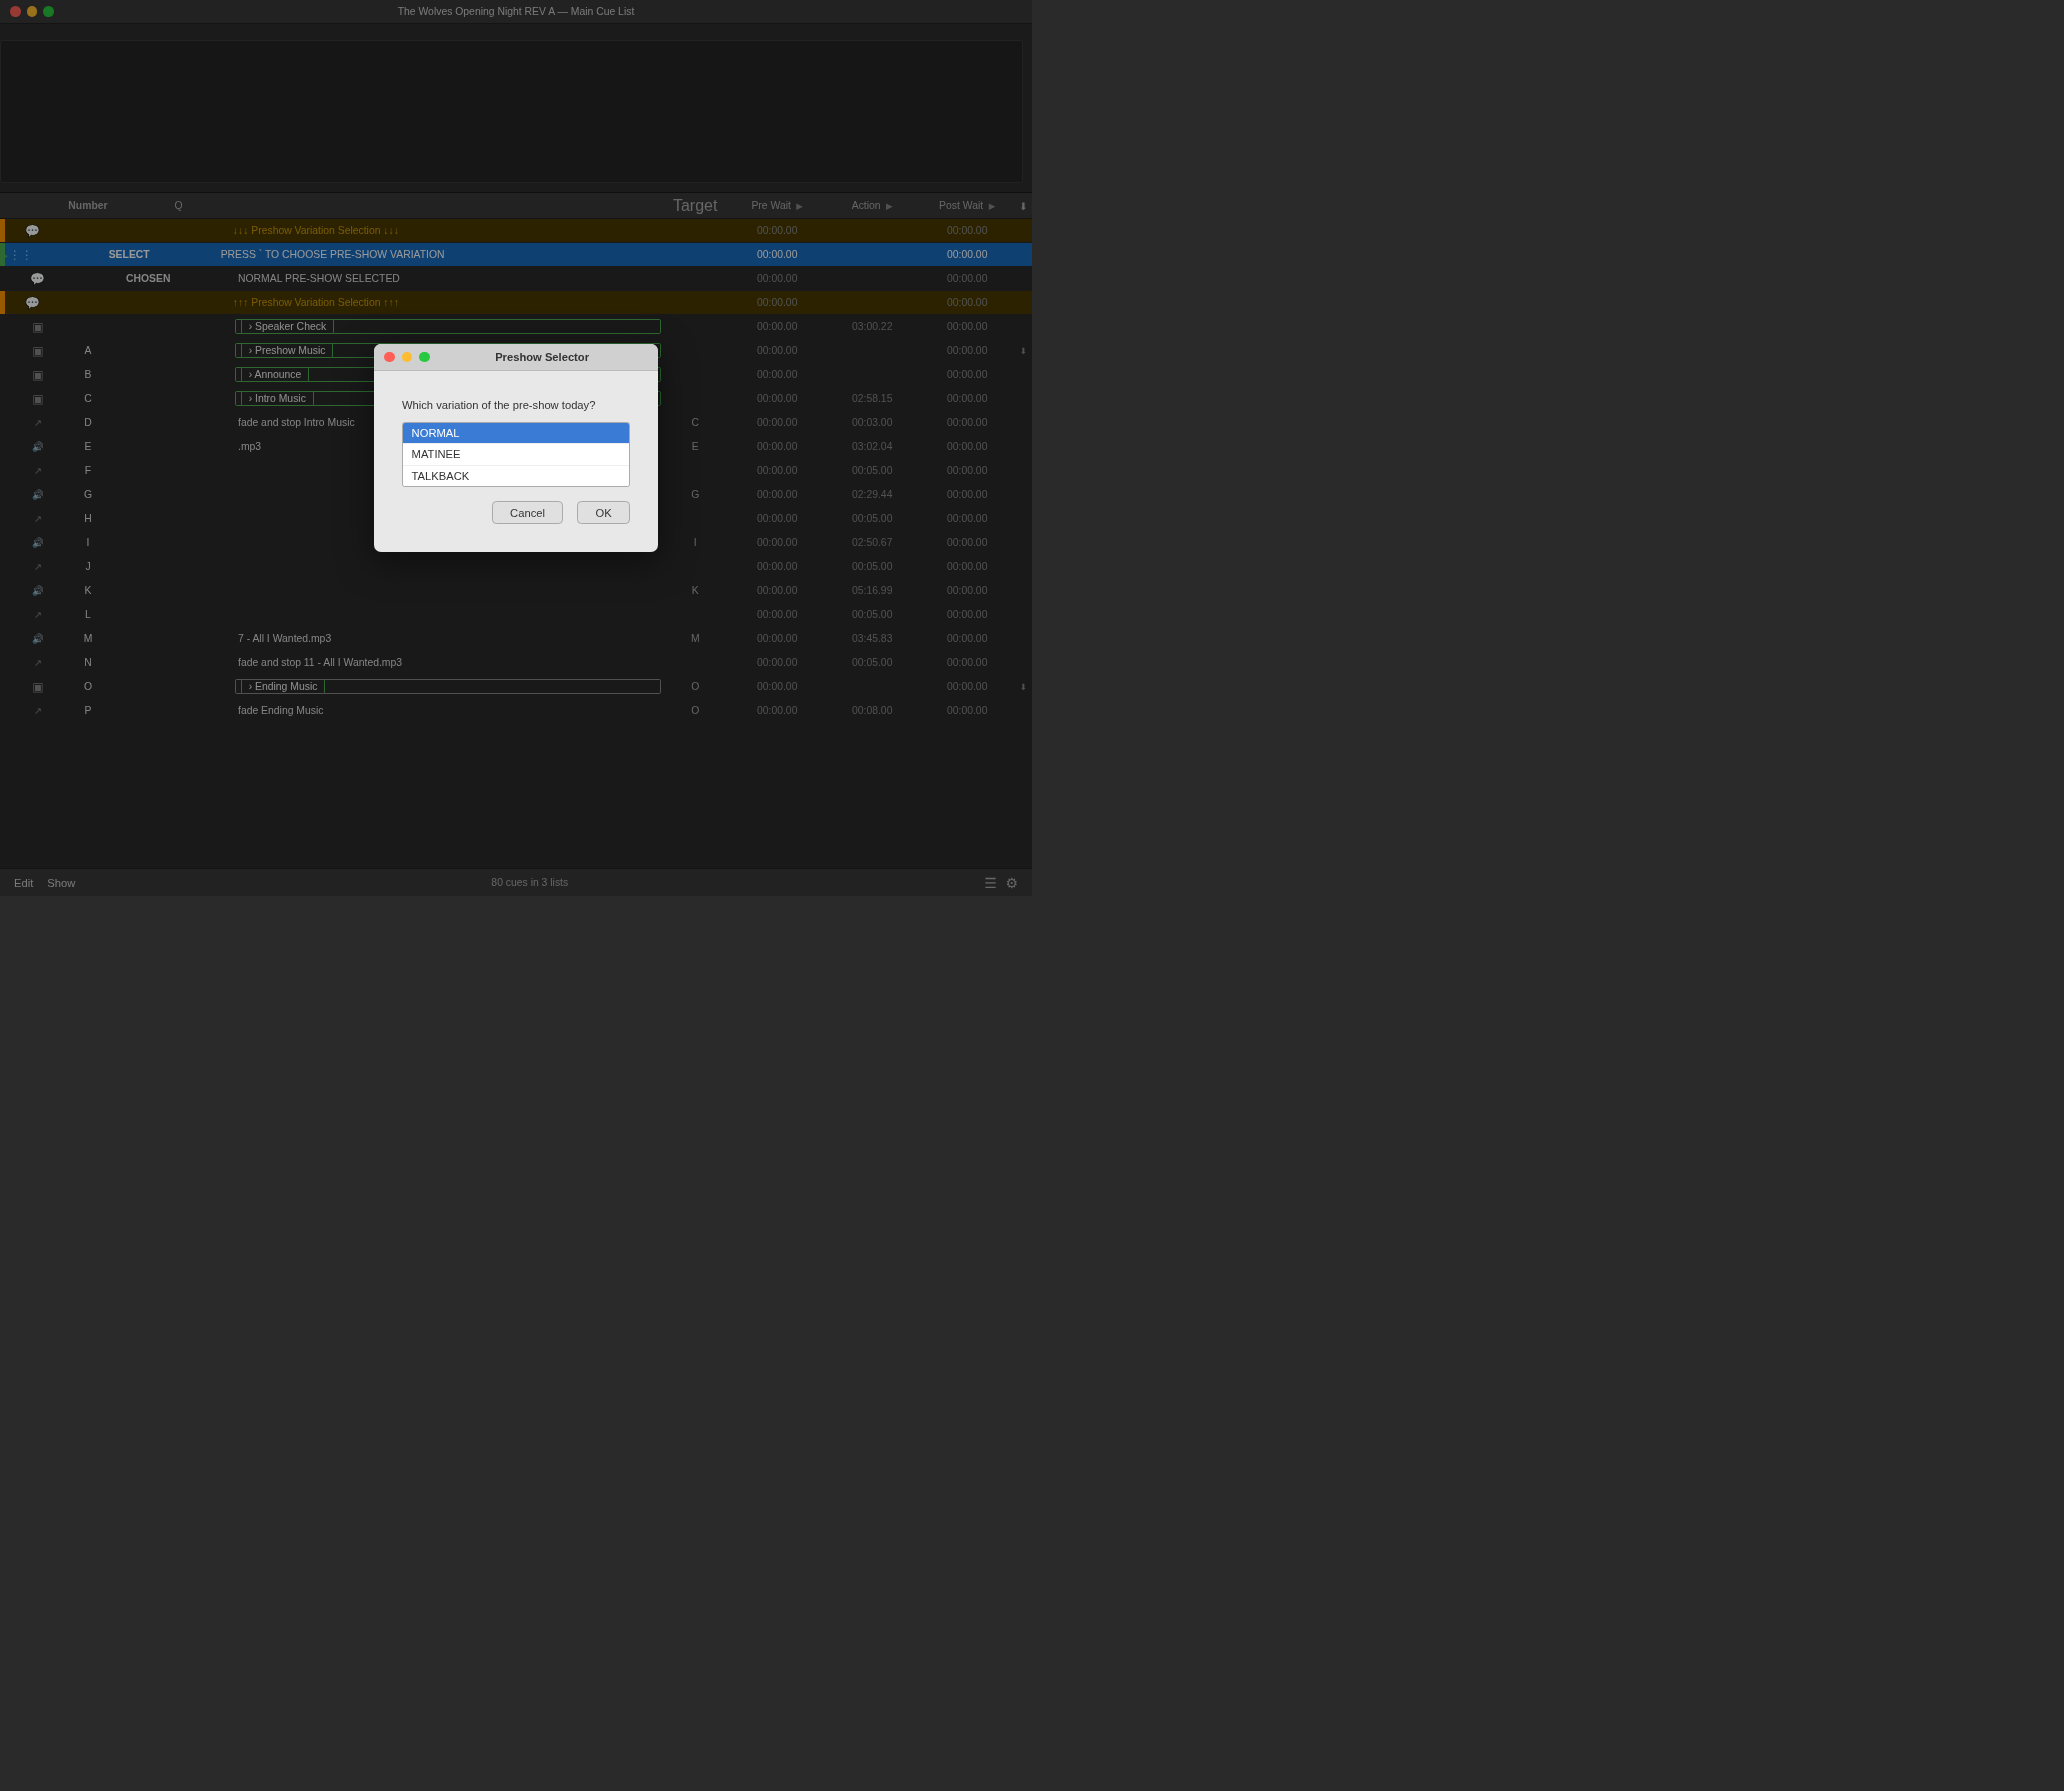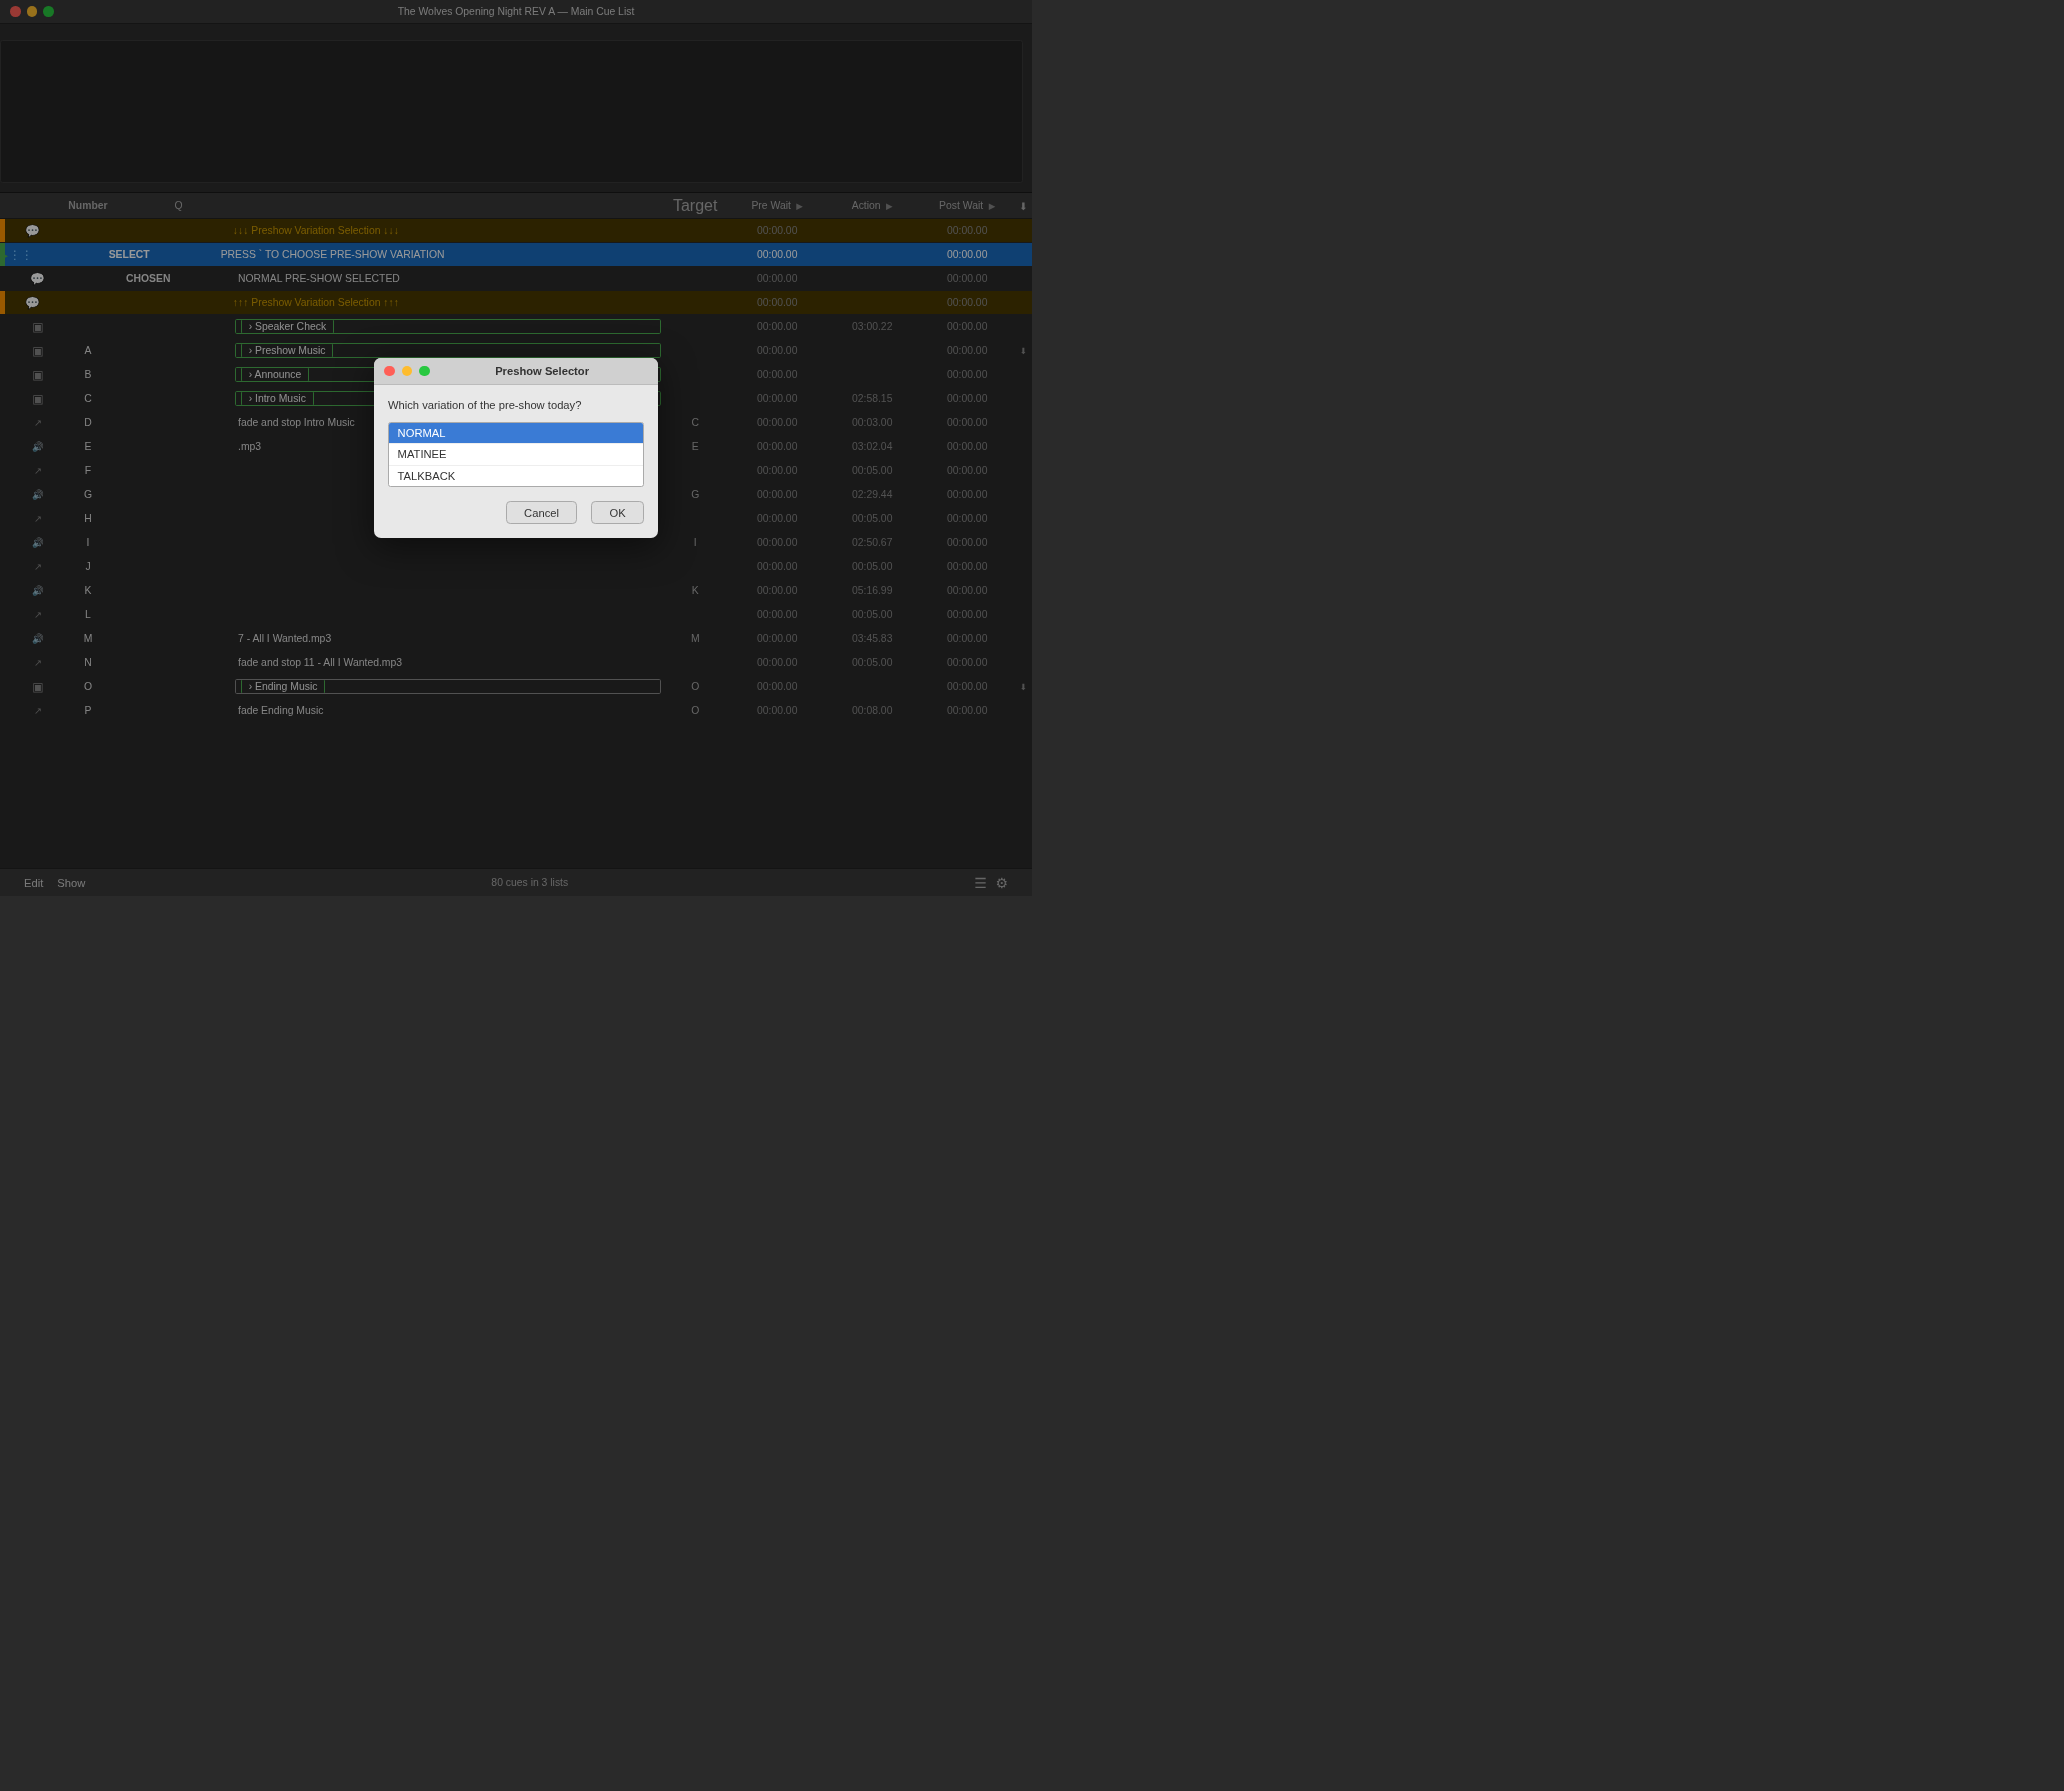--- a/index.html
+++ b/index.html
@@ -196,21 +196,21 @@
       font-size: 10.4px;
     }
 
     
     .bottom-bar {
       height: 28px;
       background: #3a3a3a;
       border-top: 0.9px solid #222;
       display: flex;
       align-items: center;
-      padding: 0 24px;
+      padding: 0 14px;
       flex-shrink: 0;
     }
     .bottom-bar-left { display: flex; gap: 14px; }
     .bottom-bar-menu {
       font-size: 11.2px;
       color: #ccc;
       cursor: pointer;
     }
     .bottom-bar-center {
       flex: 1;
@@ -251,21 +251,21 @@
     .modal-btn-min { background: #febc2e; }
     .modal-btn-max { background: #28c840; }
     .modal-title {
       flex: 1;
       text-align: center;
       font-size: 11.2px;
       font-weight: 600;
       color: #333;
     }
     .modal-body {
-      padding: 14px;
+      padding: 28px;
       color: #333;
     }
     .modal-question {
       font-size: 11.2px;
       margin-bottom: 10.4px;
       color: #333;
     }
     .modal-list {
       border: 0.9px solid #aaa;
       background: #fff;

